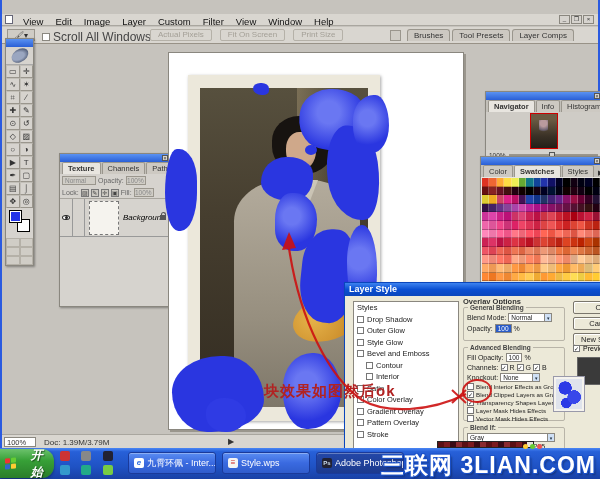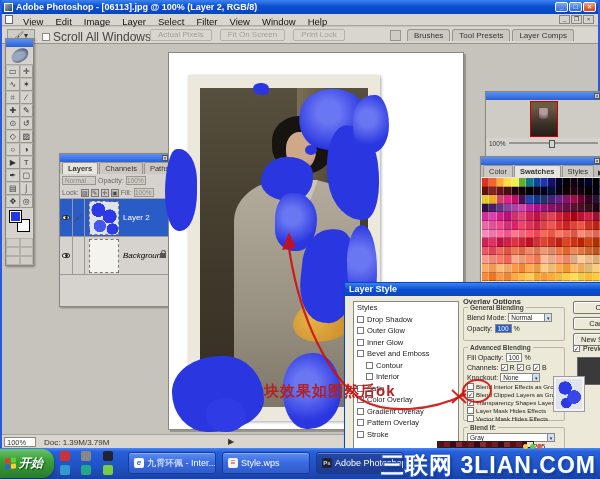--- a/index.html
+++ b/index.html
@@ -143,21 +143,21 @@
   .blob.hl { background:radial-gradient(circle at 40% 40%, #6a77f2 20%, #2a36e0 65%); }
 
   
   .overlay { position:absolute; left:0; top:0; width:600px; height:479px; pointer-events:none; z-index:10; }
   .note-text { position:absolute; left:184px; top:382px; font-size:15px; font-weight:bold; color:#b12222; letter-spacing:1px; white-space:nowrap; }
   .overlay-blob { position:absolute; left:172px; top:356px; width:92px; height:76px; background:#2a36e0; border-radius:55% 45% 60% 40% / 50% 60% 45% 55%; }
   .overlay-blob2 { position:absolute; left:206px; top:398px; width:40px; height:34px; background:#2f3be4; border-radius:45% 55% 50% 50%; }
 
   
   .taskbar { position:absolute; left:0; top:448px; width:600px; height:31px; background:linear-gradient(180deg,#4a86f4 0%,#2760d8 12%,#1f52c4 60%,#1941a5 100%); z-index:11; }
-  .start-btn { position:absolute; left:0; top:1px; width:54px; height:29px; background:linear-gradient(180deg,#6cc26c,#37a037 40%,#2a7d2a); border-radius:0 12px 12px 0; display:flex; align-items:center; gap:3px; padding-left:5px; color:#fff; font-weight:bold; font-style:italic; font-size:12px; text-shadow:1px 1px 1px rgba(0,0,0,.5); box-shadow:0 1px 3px rgba(0,0,0,.4); }
+  .start-btn { position:absolute; left:0; top:1px; width:54px; height:29px; background:linear-gradient(180deg,#6cc26c,#37a037 40%,#2a7d2a); border-radius:0 12px 12px 0; display:flex; align-items:center; gap:15px; padding-left:5px; color:#fff; font-weight:bold; font-style:italic; font-size:12px; text-shadow:1px 1px 1px rgba(0,0,0,.5); box-shadow:0 1px 3px rgba(0,0,0,.4); }
   .xp-flag { width:11px; height:11px; display:grid; grid-template-columns:1fr 1fr; gap:1px; transform:skewY(-6deg); }
   .xp-flag i { display:block; border-radius:1px; }
   .ql { position:absolute; left:60px; top:3px; width:62px; height:26px; display:grid; grid-template-columns:repeat(3,1fr); gap:2px; }
   .ql i { width:10px; height:10px; border-radius:2px; display:block; }
   .task-btn { position:absolute; top:4px; height:22px; background:linear-gradient(180deg,#5a8df2,#3a6ae0 50%,#2f5ccc); border:1px solid #1a3a9a; border-radius:3px; color:#fff; font-size:9px; display:flex; align-items:center; gap:3px; padding:0 5px; white-space:nowrap; overflow:hidden; box-shadow:0 1px 0 rgba(255,255,255,.3) inset; }
   .task-btn.pressed { background:linear-gradient(180deg,#2448a8,#1c3a8e); }
   .t-icon { width:10px; height:10px; flex:none; border-radius:2px; font-size:8px; line-height:10px; text-align:center; }
   .t-icon.ie { background:#fff; color:#2a6ae0; font-weight:bold; font-style:italic; }
   .t-icon.doc { background:#f4f4f4; color:#c22; font-weight:bold; }
   .t-icon.ps { background:#223; color:#cde; font-weight:bold; font-size:6px; }
@@ -167,50 +167,41 @@
   .wm-logo { position:absolute; right:58px; top:444px; z-index:13; display:flex; gap:2px; }
   .wm-logo i { width:5px; height:5px; border-radius:50%; display:block; }
 </style>
 </head>
 <body>
 
 <div class="screen">
 
   <div class="ps-window">
 
-    <div class="titlebar">
-      <span class="app-icon"></span>
-      <span>Adobe Photoshop - [06113].jpg @ 100% (Layer 2, RGB/8)</span>
-      <span class="win-btns">
-        <span class="win-btn">_</span>
-        <span class="win-btn">□</span>
-        <span class="win-btn close">×</span>
-      </span>
-    </div>
 
     <div class="menubar">
       <span class="doc-icon"></span>
-      <span id="menu-items"><span class="menu-item">View</span><span class="menu-item">Edit</span><span class="menu-item">Image</span><span class="menu-item">Layer</span><span class="menu-item">Select</span><span class="menu-item">Filter</span><span class="menu-item">View</span><span class="menu-item">Window</span><span class="menu-item">Help</span></span>
+      <span id="menu-items"><span class="menu-item">View</span><span class="menu-item">Edit</span><span class="menu-item">Image</span><span class="menu-item">Layer</span><span class="menu-item">Custom</span><span class="menu-item">Filter</span><span class="menu-item">View</span><span class="menu-item">Window</span><span class="menu-item">Help</span></span>
     </div>
     <div class="doc-btns">
       <span class="doc-btn">_</span>
       <span class="doc-btn">❐</span>
       <span class="doc-btn">×</span>
     </div>
 
     <div class="optionsbar">
       <span class="tool-preset">🖌▾</span>
       <span class="opt-check">
         <span class="cbox"></span>
         <span>Scroll All Windows</span>
       </span>
       <span class="opt-buttons" id="opt-buttons">
           <span class="opt-btn">Actual Pixels</span>
           <span class="opt-btn">Fit On Screen</span>
-          <span class="opt-btn">Print Lock</span>
+          <span class="opt-btn">Print Size</span>
         </span>
       <span class="palette-well">
         <span class="well-icon"></span>
       <span class="well-tab">Brushes</span>
           <span class="well-tab">Tool Presets</span>
           <span class="well-tab">Layer Comps</span>
         </span>
     </div>
 
     <div class="workarea">
@@ -283,63 +274,60 @@
           <span class="tb-mini"></span>
           <span class="tb-mini"></span>
         </div>
       </div>
 
       <div class="palette layers-pal">
         <div class="pal-title">
             <span class="pal-close">×</span>
           </div>
         <div class="pal-tabs" id="layers-tabs">
-            <span class="pal-tab active">Layers</span>
+            <span class="pal-tab active">Texture</span>
             <span class="pal-tab">Channels</span>
             <span class="pal-tab">Paths</span>
             <span class="pal-arrow">▶</span>
           </div>
         <div class="lp-opts">
           <span class="lp-drop">Normal</span>
           <span>Opacity:</span>
           <span class="lp-field">100%</span>
         </div>
         <div class="lp-lock">
           <span>Lock:</span>
           <span class="lock-ico">▨</span>
           <span class="lock-ico">✎</span>
           <span class="lock-ico">✛</span>
           <span class="lock-ico">▣</span>
           <span>Fill:</span>
           <span class="lp-field">100%</span>
         </div>
         <div id="layers-list">
-            <div class="layer-row selected">
-              <div class="eye-col">
-                <span class="eye"></span>
-              </div>
-              <div class="link-col">🖌</div>
-              <div class="layer-thumb thumb-blue"></div>
-              <span class="layer-name">Layer 2</span>
-            </div>
             <div class="layer-row">
               <div class="eye-col">
                 <span class="eye"></span>
               </div>
               <div class="link-col"></div>
               <div class="layer-thumb thumb-white"></div>
               <span class="layer-name italic">Background</span>
               <span class="layer-lock"></span>
             </div>
           </div>
       </div>
 
       <div class="palette navigator">
         <div class="pal-title">
             <span class="pal-close">×</span>
+          </div>
+        <div class="pal-tabs" id="nav-tabs">
+            <span class="pal-tab active">Navigator</span>
+            <span class="pal-tab">Info</span>
+            <span class="pal-tab">Histogram</span>
           </div>
         <div class="nav-body">
           <div class="nav-thumb"></div>
         </div>
         <div class="nav-foot">
           <span>100%</span>
           <span class="nav-slider"></span>
         </div>
       </div>
 
@@ -581,21 +569,21 @@
             <div class="sl-row">
               <span class="sl-check"></span>
               <span>Drop Shadow</span>
             </div>
             <div class="sl-row">
               <span class="sl-check"></span>
               <span>Outer Glow</span>
             </div>
             <div class="sl-row">
               <span class="sl-check"></span>
-              <span>Inner Glow</span>
+              <span>Style Glow</span>
             </div>
             <div class="sl-row">
               <span class="sl-check"></span>
               <span>Bevel and Emboss</span>
             </div>
             <div class="sl-row indent">
               <span class="sl-check"></span>
               <span>Contour</span>
             </div>
             <div class="sl-row indent">

